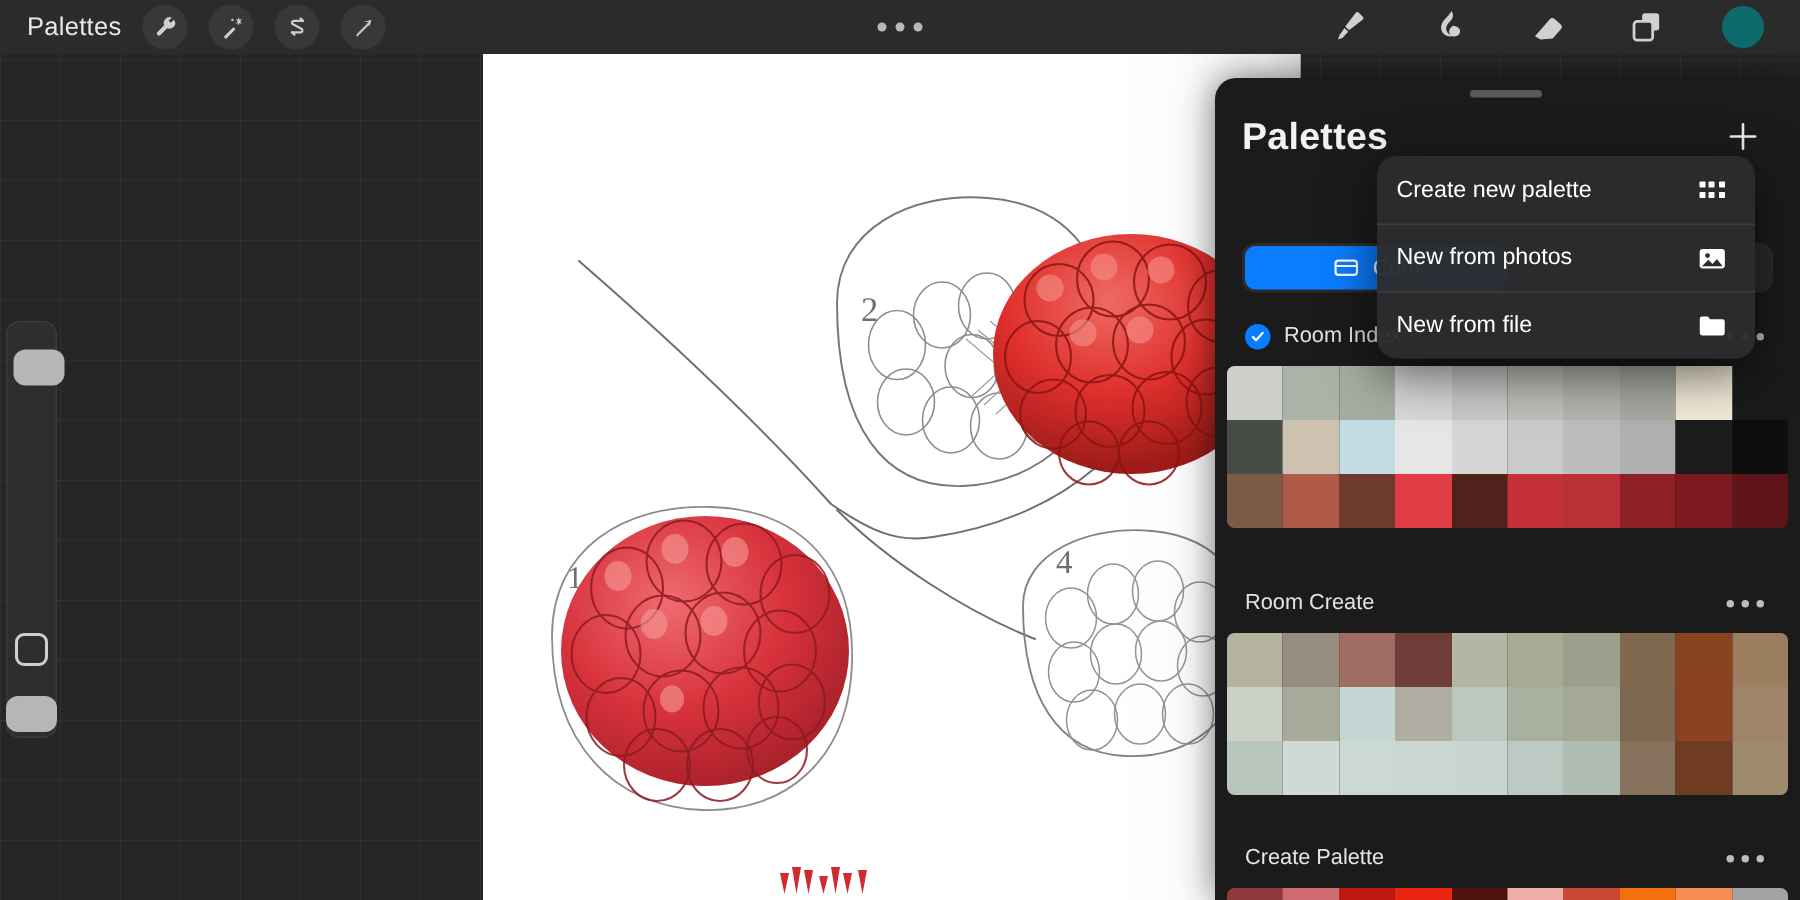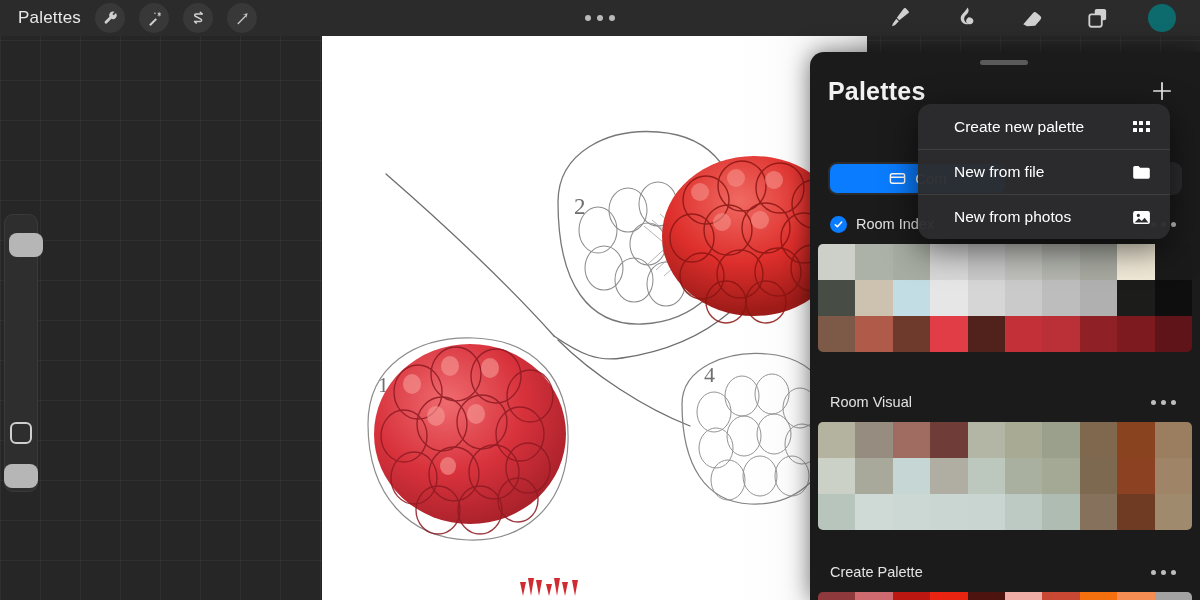--- a/index.html
+++ b/index.html
@@ -147,21 +147,21 @@
   #dropdown {
     position:absolute; left:918px; top:104px; width:252px;
     background:rgba(44,44,46,.96);
     border-radius:13px;
     z-index:90;
     box-shadow:0 10px 34px rgba(0,0,0,.6);
     overflow:hidden;
   }
   .menu-item {
     height:45px; display:flex; align-items:center;
-    padding:0 17px 0 36px; cursor:pointer;
+    padding:0 17px 0 13px; cursor:pointer;
   }
   .menu-item + .menu-item { border-top:1px solid rgba(255,255,255,.09); }
   .menu-label { color:#fff; font-size:15.5px; }
   .menu-icon { margin-left:auto; display:flex; align-items:center; justify-content:center; width:24px; height:24px; }
   .grid-ico { display:grid; grid-template-columns:repeat(3,4px); gap:2.5px; }
   .grid-ico i { width:4px; height:4px; background:#fff; border-radius:.5px; display:block; }
 </style>
 </head>
 <body>
 
@@ -467,21 +467,21 @@
         <div class="sw sw10" style="background: rgb(196, 48, 56);"></div>
         <div class="sw sw10" style="background: rgb(187, 47, 54);"></div>
         <div class="sw sw10" style="background: rgb(142, 32, 38);"></div>
         <div class="sw sw10" style="background: rgb(124, 26, 31);"></div>
         <div class="sw sw10" style="background: rgb(94, 20, 24);"></div>
       </div>
   </div>
 
   <div class="pal-card" id="card-visual">
     <div class="pal-head">
-      <span class="pal-name">Room Visual</span>
+      <span class="pal-name">Room Create</span>
       <span class="pal-dots">
           <i></i>
           <i></i>
           <i></i>
         </span>
     </div>
     <div class="swatch-grid">
         <div class="sw sw10" style="background: rgb(180, 179, 160);"></div>
         <div class="sw sw10" style="background: rgb(150, 141, 128);"></div>
         <div class="sw sw10" style="background: rgb(160, 108, 98);"></div>
@@ -547,30 +547,30 @@
           <i></i>
           <i></i>
           <i></i>
           <i></i>
           <i></i>
           <i></i>
         </span>
     </span>
   </div>
   <div class="menu-item">
-    <span class="menu-label">New from file</span>
-    <span class="menu-icon">
-      <svg width="21" height="21" viewBox="0 0 24 24" fill="#fff">
-        <path d="M2.5 6.4a1.8 1.8 0 0 1 1.8-1.8h4.3l1.8 2h9.3a1.8 1.8 0 0 1 1.8 1.8v8.8a1.8 1.8 0 0 1-1.8 1.8H4.3a1.8 1.8 0 0 1-1.8-1.8z"></path>
-      </svg>
-    </span>
-  </div>
-  <div class="menu-item">
     <span class="menu-label">New from photos</span>
     <span class="menu-icon">
       <svg width="21" height="21" viewBox="0 0 24 24" fill="#fff">
         <rect x="2.4" y="4.6" width="19.2" height="14.8" rx="2.4"></rect>
         <circle cx="8.4" cy="9.6" r="1.8" fill="#2c2c2e"></circle>
         <path d="M4.2 17.8l4.8-5 3.2 3.2 3.4-3.8 4.2 5.6z" fill="#2c2c2e"></path>
       </svg>
     </span>
   </div>
+  <div class="menu-item">
+    <span class="menu-label">New from file</span>
+    <span class="menu-icon">
+      <svg width="21" height="21" viewBox="0 0 24 24" fill="#fff">
+        <path d="M2.5 6.4a1.8 1.8 0 0 1 1.8-1.8h4.3l1.8 2h9.3a1.8 1.8 0 0 1 1.8 1.8v8.8a1.8 1.8 0 0 1-1.8 1.8H4.3a1.8 1.8 0 0 1-1.8-1.8z"></path>
+      </svg>
+    </span>
+  </div>
 </div>
 
 </body></html>

